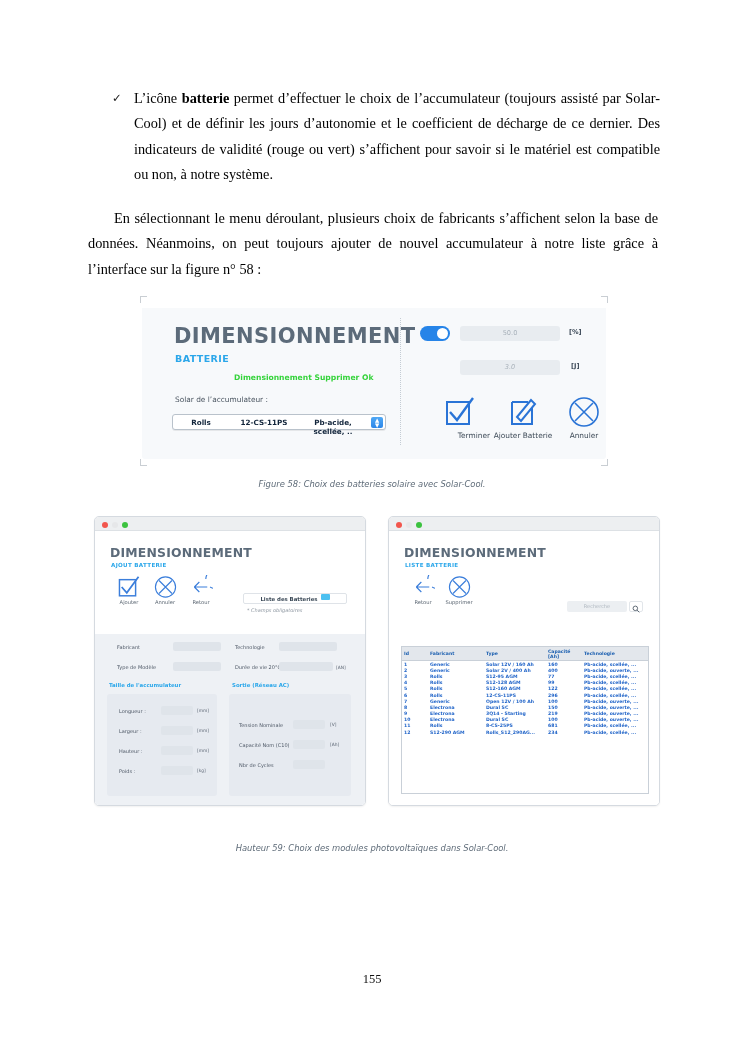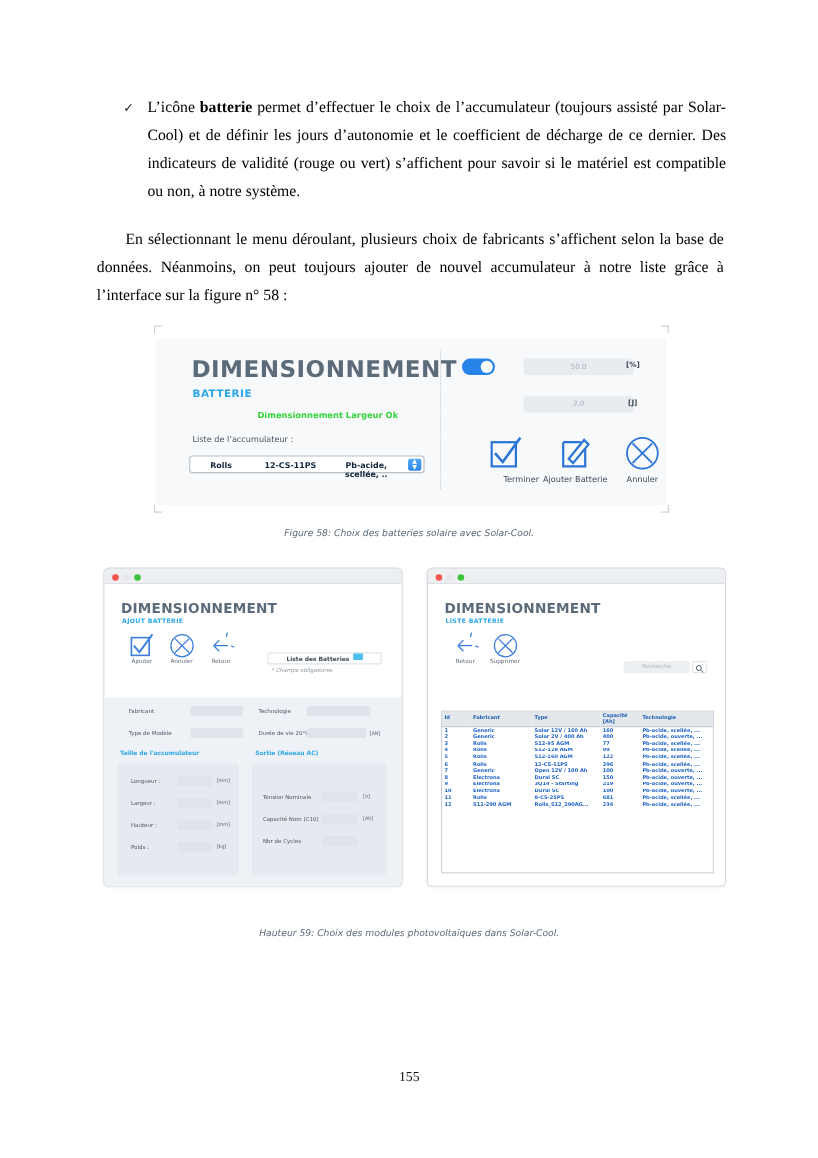--- a/index.html
+++ b/index.html
@@ -116,21 +116,21 @@
   .toggle .knob {
     position:absolute; right:2px; top:2px; width:11px; height:11px;
     border-radius:50%; background:#fff;
   }
 
   .f58-input {
     position:absolute; height:15px; width:100px;
     background:#e8ecf0; border-radius:3px;
     font-family:"DejaVu Sans", sans-serif;
     font-size:6.6px; color:#a9b2bb;
-    text-align:center; line-height:15px;margin-left:16px;
+    text-align:center; line-height:15px;
   }
   .f58-input.i1 { left:318px; top:22px; }
   .f58-input.i2 { left:318px; top:56px;font-style:italic; }
   .f58-unit {
     position:absolute;
     font-family:"DejaVu Sans", sans-serif;
     font-size:6.6px; font-weight:bold; color:#3d4a58;
   }
   .f58-unit.u1 { left:427px; top:24px; }
   .f58-unit.u2 { left:429px; top:58px; }
@@ -299,22 +299,22 @@
 
   <div class="fig58-wrap">
     <span class="corner tl"></span>
     <span class="corner tr"></span>
     <span class="corner bl"></span>
     <span class="corner br"></span>
 
     <div class="fig58-card">
       <div class="f58-title">DIMENSIONNEMENT</div>
       <div class="f58-sub">BATTERIE</div>
-      <div class="f58-ok">Dimensionnement Largeur Ok</div>
-      <div class="f58-choice-label">Liste de l’accumulateur :</div>
+      <div class="f58-ok">Dimensionnement Supprimer Ok</div>
+      <div class="f58-choice-label">Solar de l’accumulateur :</div>
 
       <div class="f58-select">
         <div class="opt">
           <span>Rolls</span>
           <span>12-CS-11PS</span>
           <span>Pb-acide, scellée, ..</span>
         </div>
         <div class="stepper">▲<br>▼</div>
       </div>
 

